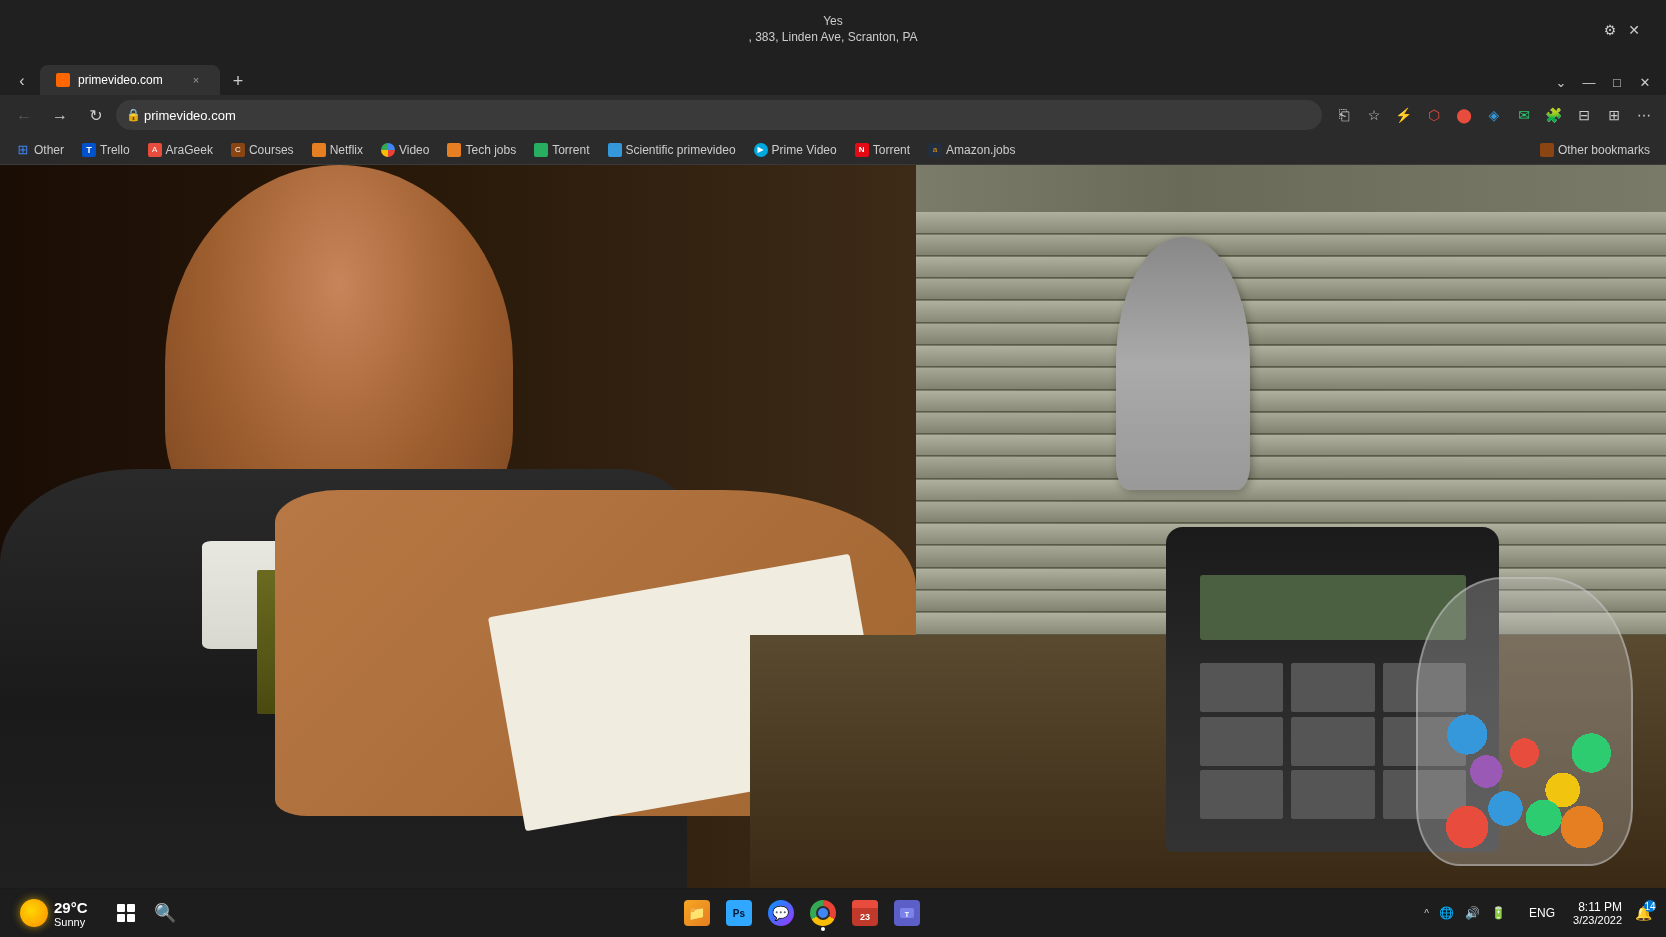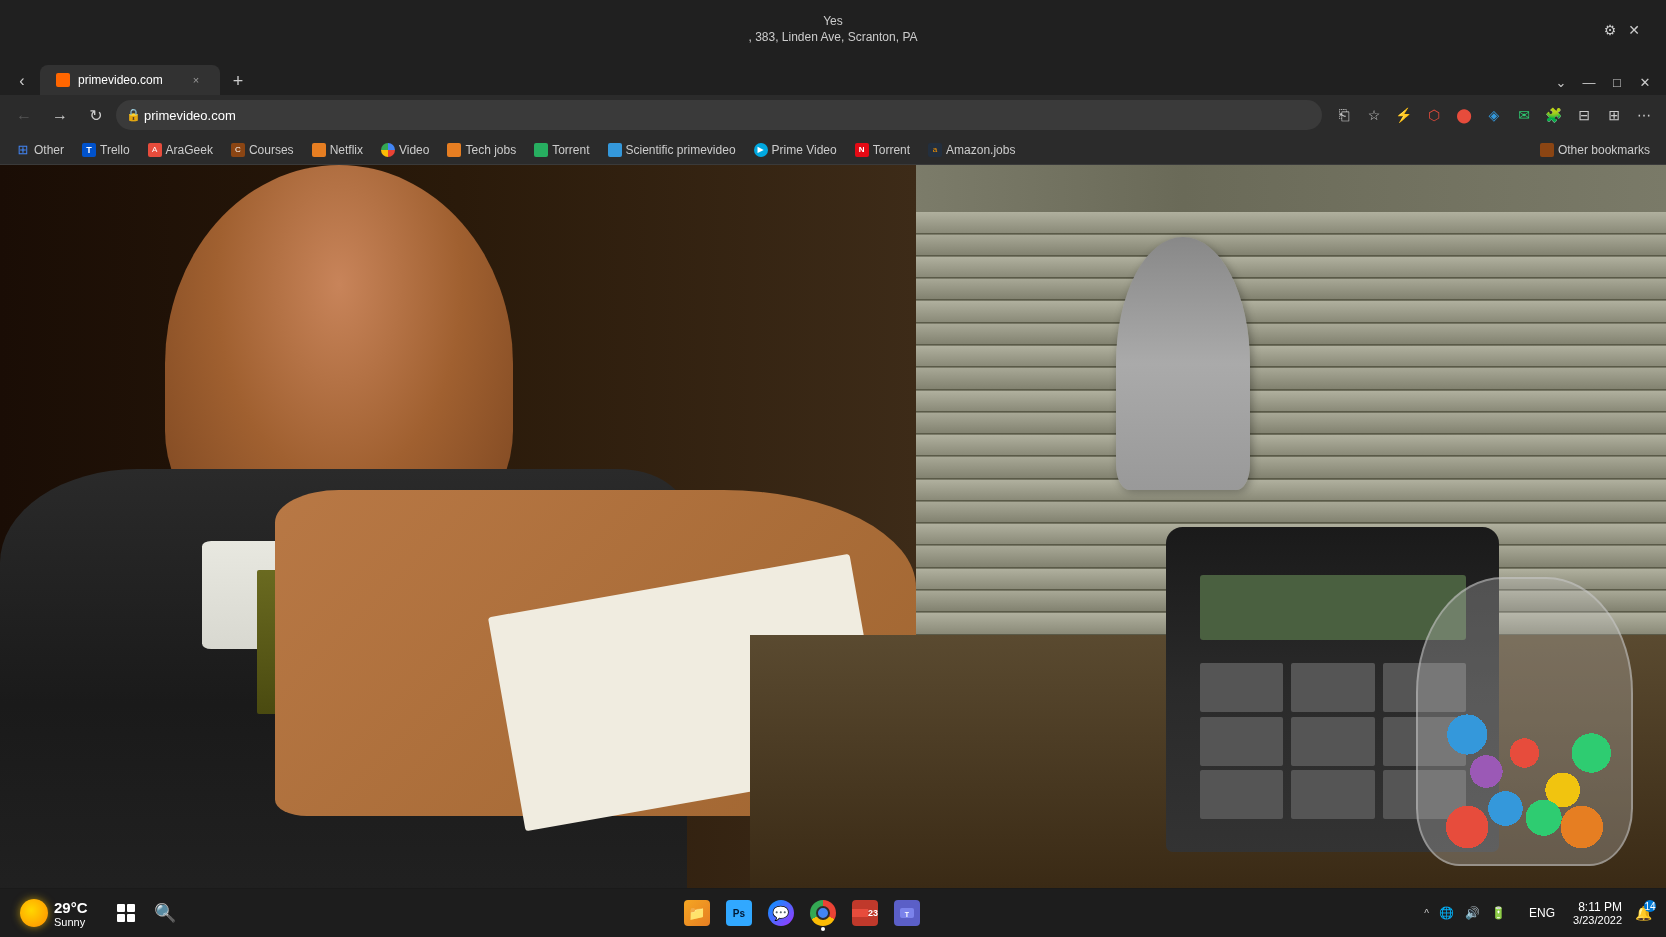--- a/index.html
+++ b/index.html
@@ -712,21 +712,21 @@
     <div class="taskbar-app">
       <div class="app-icon-ps">Ps</div>
     </div>
     <div class="taskbar-app">
       <div class="app-icon-messenger">💬</div>
     </div>
     <div class="taskbar-app active">
       <div class="app-icon-chrome"></div>
     </div>
     <div class="taskbar-app">
-      <div class="app-icon-red" style="background:#c0392b; border-radius:4px; width:26px; height:26px; display:flex; flex-direction:row; overflow:hidden;">
+      <div class="app-icon-red" style="background:#c0392b; border-radius:4px; width:26px; height:26px; display:flex; flex-direction:column; overflow:hidden;">
         <div style="background:#e74c3c; height:8px; width:100%;"></div>
         <div style="flex:1; display:flex; align-items:center; justify-content:center; color:white; font-size:9px; font-weight:bold;">23</div>
       </div>
     </div>
     <div class="taskbar-app">
       <div class="app-icon-teams">
         <svg width="18" height="18" viewBox="0 0 18 18">
             <rect x="2" y="4" width="14" height="10" rx="2" fill="#7b83eb"></rect>
             <text x="9" y="13" text-anchor="middle" font-size="7" fill="white" font-weight="bold">T</text>
           </svg>

